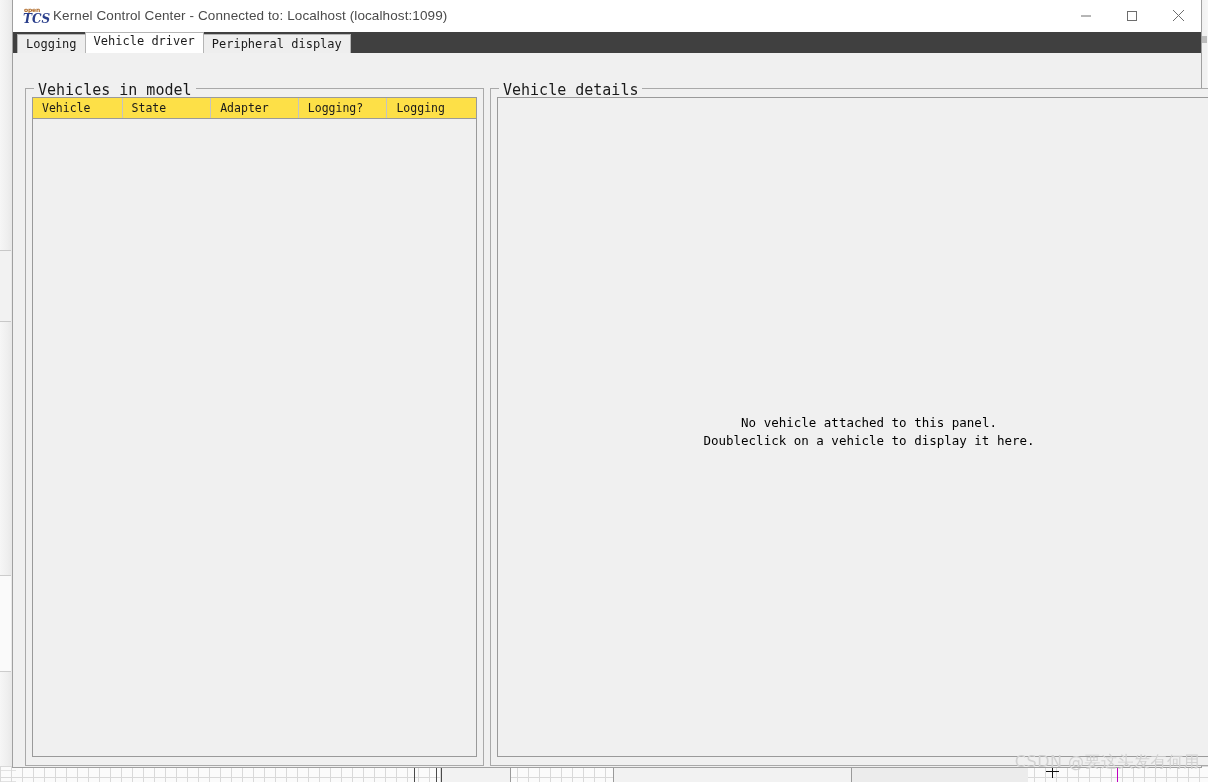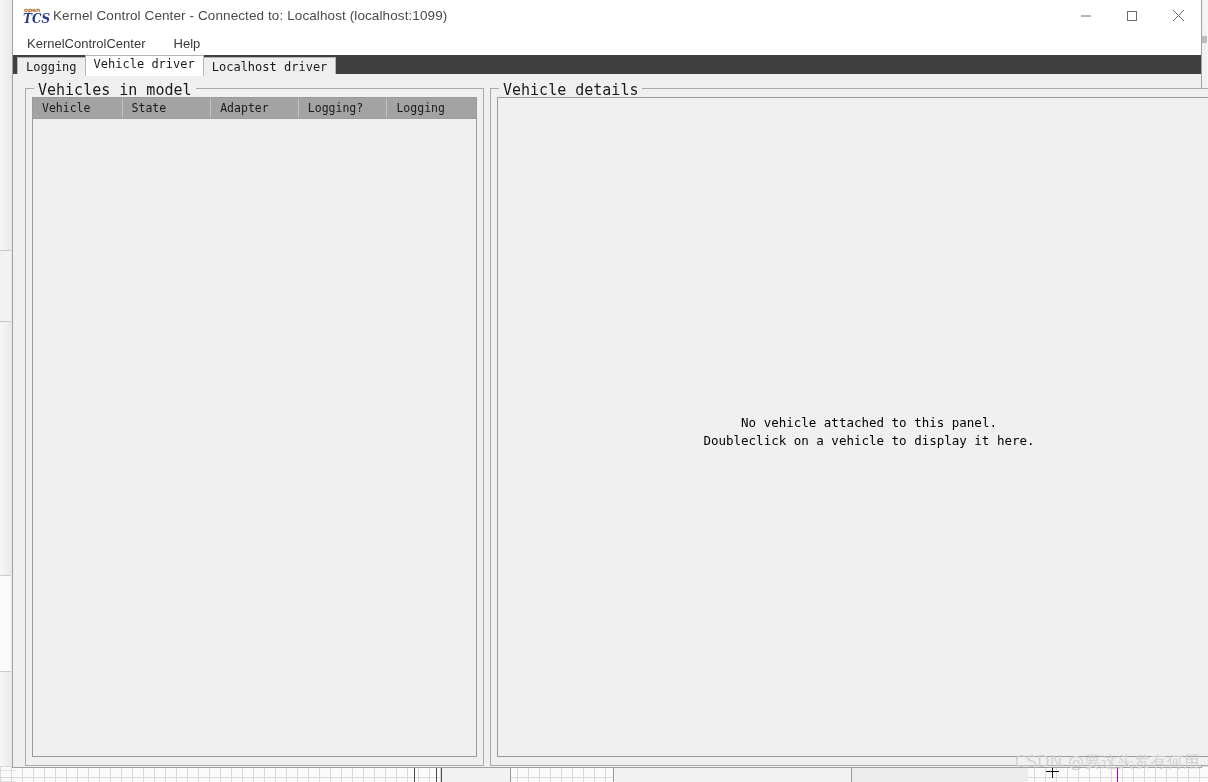--- a/index.html
+++ b/index.html
@@ -291,21 +291,21 @@
     border-bottom: 1px solid #9a9a9a;
     box-sizing: border-box;
   }
   .th {
     font-family: "DejaVu Sans Mono", "Liberation Mono", monospace;
     font-size: 11.5px;
     color: #1a1a1a;
     padding: 3px 0 13px 9px;
     border-right: 1px solid #c3c3c3;
     box-sizing: border-box;
-    background: #a3a3a3;
+    background: #fde047;
     white-space: nowrap;
     overflow: hidden;
   }
   .th:last-child { border-right: none; }
   #table-body {
     position: absolute;
     left: 0; top: 21px; right: 0; bottom: 0;
     background: #f0f0f0;
   }
 
@@ -389,29 +389,25 @@
       </div>
       <div class="win-btn">
         <svg width="13" height="13" viewBox="0 0 13 13">
           <line x1="1" y1="1" x2="12" y2="12" stroke="#6d6d6d" stroke-width="1"></line>
           <line x1="12" y1="1" x2="1" y2="12" stroke="#6d6d6d" stroke-width="1"></line>
         </svg>
       </div>
     </div>
   </div>
 
-  <div id="menubar">
-    <span class="menu-item">KernelControlCenter</span>
-    <span class="menu-item">Help</span>
-  </div>
 
   <div id="tabstrip">
     <div class="tab">Logging</div>
     <div class="tab selected">Vehicle driver</div>
-    <div class="tab">Localhost driver</div>
+    <div class="tab">Peripheral display</div>
   </div>
 
   <div id="content">
 
     <div id="panel-vehicles" class="group-panel">
       <span class="group-title">Vehicles in model</span>
       <div class="inner-frame">
         <div id="vehicles-table">
           <div id="table-header">
             <div class="th" style="width:92px">Vehicle</div>

